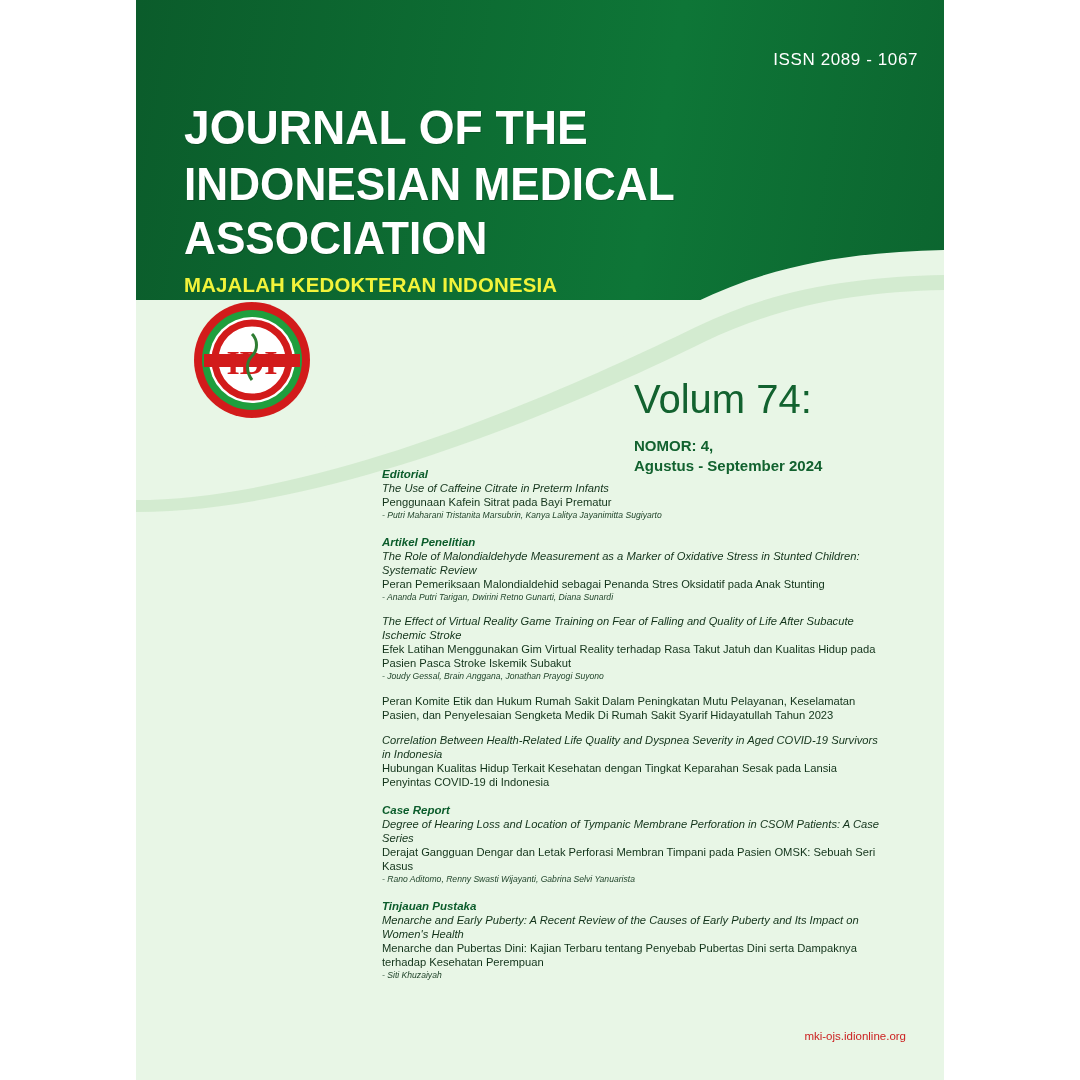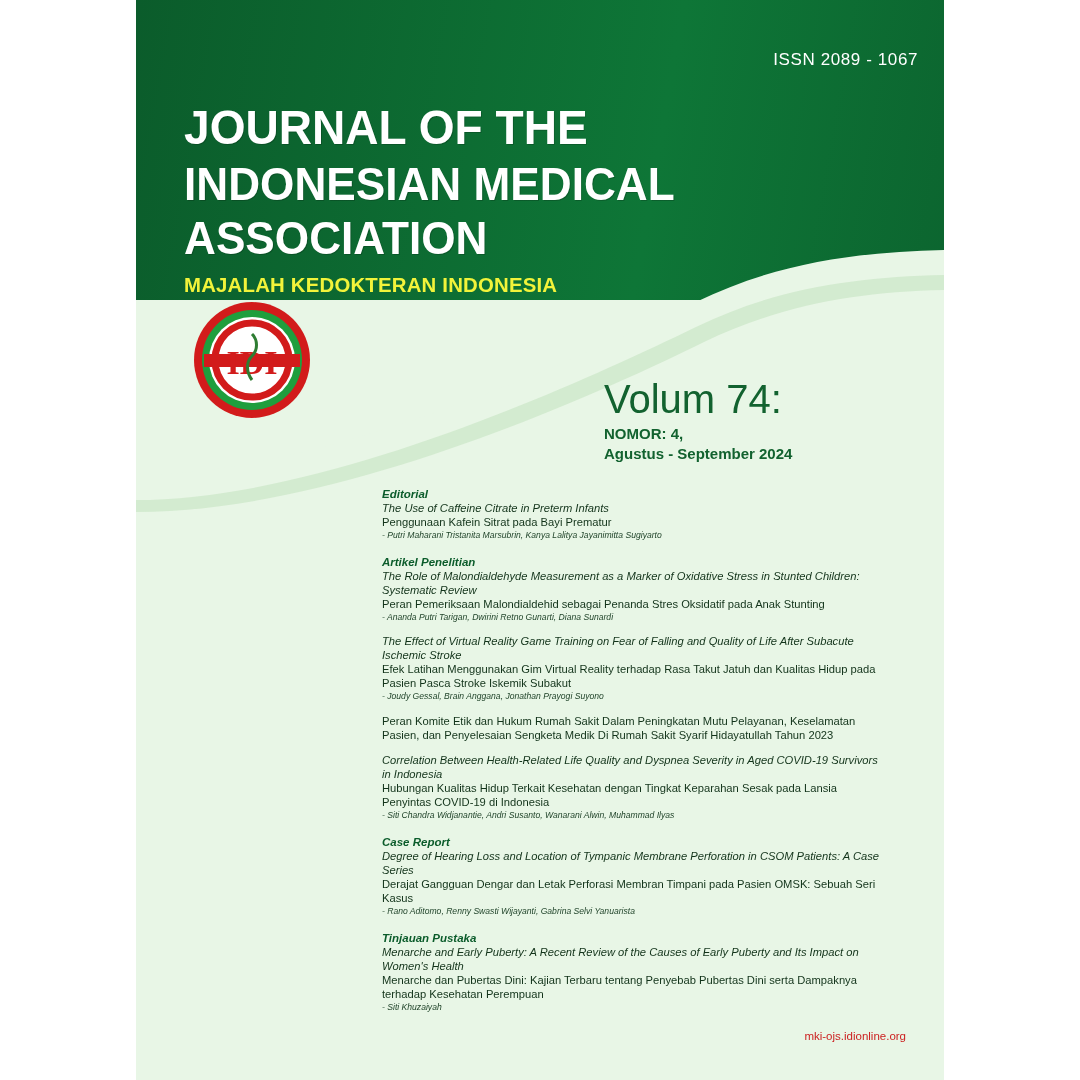--- a/index.html
+++ b/index.html
@@ -107,43 +107,43 @@
   .logo {
     position: absolute;
     left: 56px;
     top: 300px;
     width: 120px;
     height: 120px;
     z-index: 4;
   }
   .volume-block {
     position: absolute;
-    left: 468px;
+    left: 498px;
     top: 378px;
     color: #0a5c2c;
     z-index: 4;
   }
   .volume-main {
     font-size: 40px;
     font-family: "Liberation Sans", sans-serif;
     color: #12622f;
     line-height: 1.05;
   }
   .volume-sub {
     font-size: 15px;
     font-weight: bold;
     color: #12622f;
-    margin-top: 4px;
+    margin-top: 16px;
     line-height: 1.35;
   }
   
   .toc {
     position: absolute;
     left: 246px;
-    top: 488px;
+    top: 468px;
     width: 500px;
     color: #0f2a14;
     z-index: 5;
   }
   .sec {
     margin-bottom: 15px;
   }
   .sec-head {
     font-size: 11.5px;
     font-weight: bold;
@@ -246,21 +246,20 @@
           <div class="auth">- Joudy Gessal, Brain Anggana, Jonathan Prayogi Suyono</div>
         </div>
 
         <div class="art">
           <div class="id">Peran Komite Etik dan Hukum Rumah Sakit Dalam Peningkatan Mutu Pelayanan, Keselamatan Pasien, dan Penyelesaian Sengketa Medik Di Rumah Sakit Syarif Hidayatullah Tahun 2023</div>
         </div>
 
         <div class="art">
           <div class="en">Correlation Between Health-Related Life Quality and Dyspnea Severity in Aged COVID-19 Survivors in Indonesia</div>
           <div class="id">Hubungan Kualitas Hidup Terkait Kesehatan dengan Tingkat Keparahan Sesak pada Lansia Penyintas COVID-19 di Indonesia</div>
-          <div class="auth">- Siti Chandra Widjanantie, Andri Susanto, Wanarani Alwin, Muhammad Ilyas</div>
         </div>
       </div>
 
       <div class="sec">
         <div class="sec-head">Case Report</div>
         <div class="art">
           <div class="en">Degree of Hearing Loss and Location of Tympanic Membrane Perforation in CSOM Patients: A Case Series</div>
           <div class="id">Derajat Gangguan Dengar dan Letak Perforasi Membran Timpani pada Pasien OMSK: Sebuah Seri Kasus</div>
           <div class="auth">-  Rano Aditomo, Renny Swasti Wijayanti, Gabrina Selvi Yanuarista</div>
         </div>

